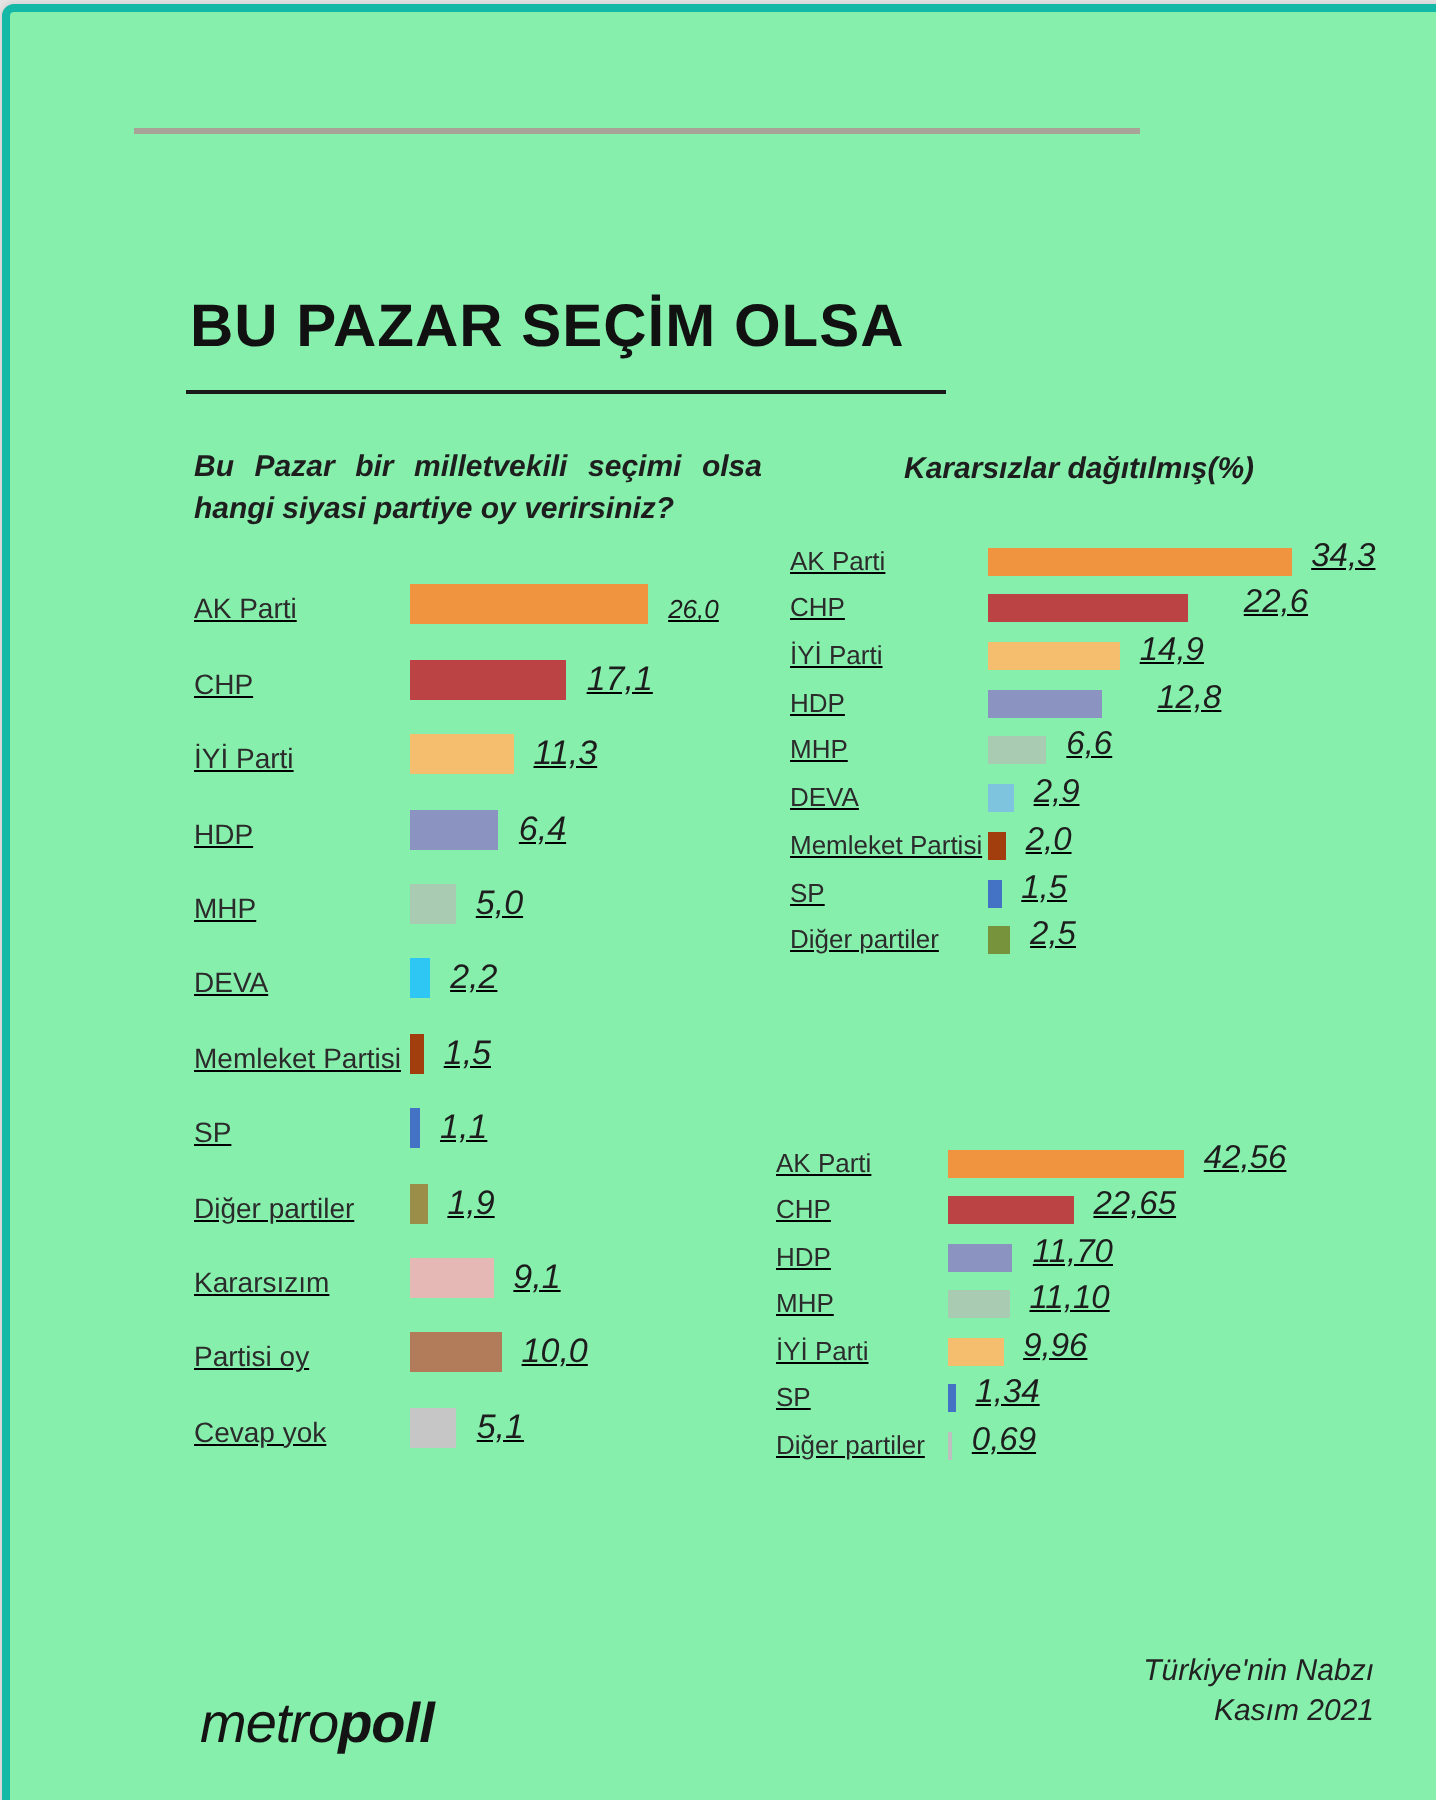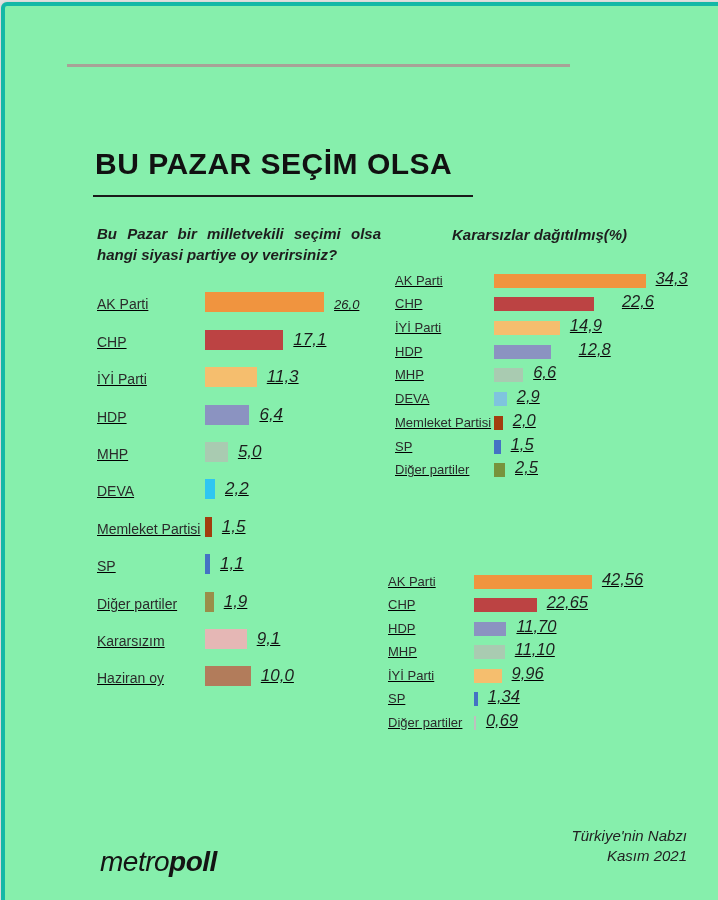--- a/index.html
+++ b/index.html
@@ -107,23 +107,28 @@
         <span class="clab" style="width: 108px; font-size: 14px;">Diğer partiler</span>
         <span class="cbar" style="width: 8.702px; height: 20px; background: rgb(154, 142, 73);"></span>
         <span class="cval" style="font-size: 17px;">1,9</span>
       </div>
       <div class="crow" style="height: 37.4px;">
         <span class="clab" style="width: 108px; font-size: 14px;">Kararsızım</span>
         <span class="cbar" style="width: 41.678px; height: 20px; background: rgb(229, 183, 181);"></span>
         <span class="cval" style="font-size: 17px;">9,1</span>
       </div>
       <div class="crow" style="height: 37.4px;">
-        <span class="clab" style="width: 108px; font-size: 14px;">Haziran oy</span>
+        <span class="clab" style="width: 108px; font-size: 14px;">Partisi oy</span>
         <span class="cbar" style="width: 45.8px; height: 20px; background: rgb(178, 124, 91);"></span>
         <span class="cval" style="font-size: 17px;">10,0</span>
+      </div>
+      <div class="crow" style="height: 37.4px;">
+        <span class="clab" style="width: 108px; font-size: 14px;">Cevap yok</span>
+        <span class="cbar" style="width: 23.358px; height: 20px; background: rgb(198, 198, 198);"></span>
+        <span class="cval" style="font-size: 17px;">5,1</span>
       </div>
     </div>
 
   <div class="chart" id="chart-tr">
       <div class="crow" style="height: 23.7px;">
         <span class="clab" style="width: 99px; font-size: 13px;">AK Parti</span>
         <span class="cbar" style="width: 151.606px; height: 14px; background: rgb(240, 148, 63);"></span>
         <span class="cval" style="font-size: 16.5px;">34,3</span>
       </div>
       <div class="crow" style="height: 23.7px;">

